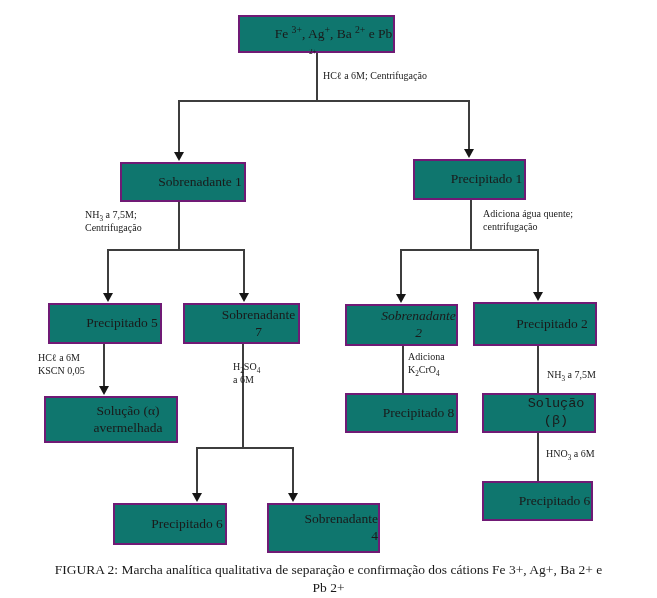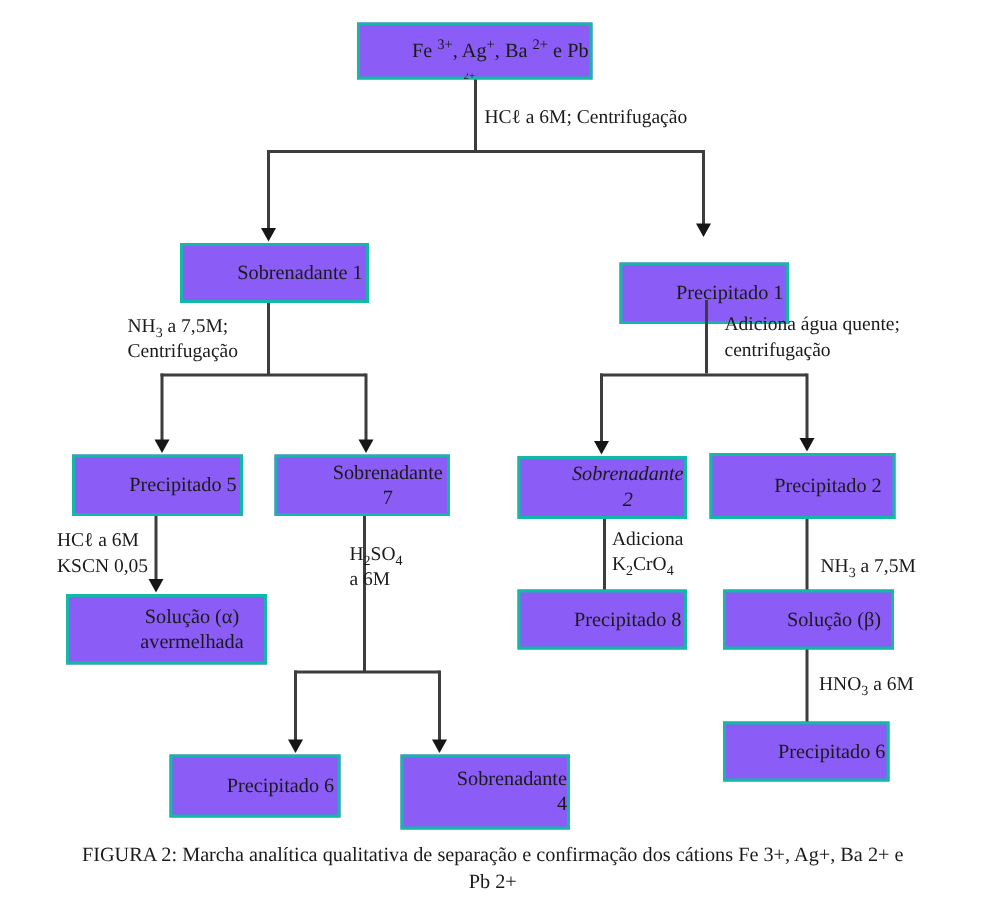--- a/index.html
+++ b/index.html
@@ -6,22 +6,22 @@
   #canvas{
     position:relative;
     width:657px;height:598px;
     background:#ffffff;
     font-family:"Liberation Serif","DejaVu Serif",serif;
     color:#1a1a1a;
     overflow:hidden;
   }
   .box{
     position:absolute;
-    border:2px solid #14b8a6;
-    background:#8b5cf6;
+    border:2px solid #701a75;
+    background:#0f766e;
     display:flex;
     flex-direction:column;
     align-items:center;
     justify-content:center;
     text-align:center;
     font-size:13.5px;
     line-height:1.25;
     box-sizing:border-box;
     padding-left:34px;
   }
@@ -29,21 +29,21 @@
   .vline{width:1.5px;}
   .hline{height:1.5px;}
   .arrow{
     position:absolute;width:0;height:0;
     border-left:5px solid transparent;
     border-right:5px solid transparent;
     border-top:9px solid #161616;
   }
   .edge-label{
     position:absolute;
-    font-size:13px;
+    font-size:10px;
     line-height:1.28;
     white-space:nowrap;
   }
   .edge-label div{white-space:nowrap;}
   sub{font-size:0.72em;line-height:0;}
   sup{font-size:0.72em;line-height:0;}
   .overflow-clip{
     position:absolute;
     left:309px;top:49px;
     width:24px;height:6px;
@@ -66,21 +66,21 @@
 
   <div class="box" style="left:238px;top:15px;width:157px;height:38px;">
     <span>Fe <sup>3+</sup>, Ag<sup>+</sup>, Ba <sup>2+</sup> e Pb</span>
   </div>
   <div class="overflow-clip"><sup>2+</sup></div>
 
   <div class="box" style="left:120px;top:162px;width:126px;height:40px;">
     <span>Sobrenadante 1</span>
   </div>
 
-  <div class="box" style="left:413px;top:159px;width:113px;height:41px;margin-top:16px;">
+  <div class="box" style="left:413px;top:159px;width:113px;height:41px;">
     <span>Precipitado 1</span>
   </div>
 
   <div class="box" style="left:48px;top:303px;width:114px;height:41px;">
     <span>Precipitado 5</span>
   </div>
 
   <div class="box" style="left:183px;top:303px;width:117px;height:41px;">
     <span>Sobrenadante 7</span>
   </div>
@@ -95,21 +95,21 @@
 
   <div class="box" style="left:44px;top:396px;width:134px;height:47px;">
     <span>Solução (α)</span>
     <span>avermelhada</span>
   </div>
 
   <div class="box" style="left:345px;top:393px;width:113px;height:40px;">
     <span>Precipitado 8</span>
   </div>
 
-  <div class="box" style="left:482px;top:393px;width:114px;height:40px;">
+  <div class="box" style="left:482px;top:393px;width:114px;height:40px;font-family:Liberation Mono, monospace;">
     <span>Solução (β)</span>
   </div>
 
   <div class="box" style="left:113px;top:503px;width:114px;height:42px;">
     <span>Precipitado 6</span>
   </div>
 
   <div class="box" style="left:267px;top:503px;width:113px;height:50px;text-align:right;">
     <span>Sobrenadante 4</span>
   </div>

